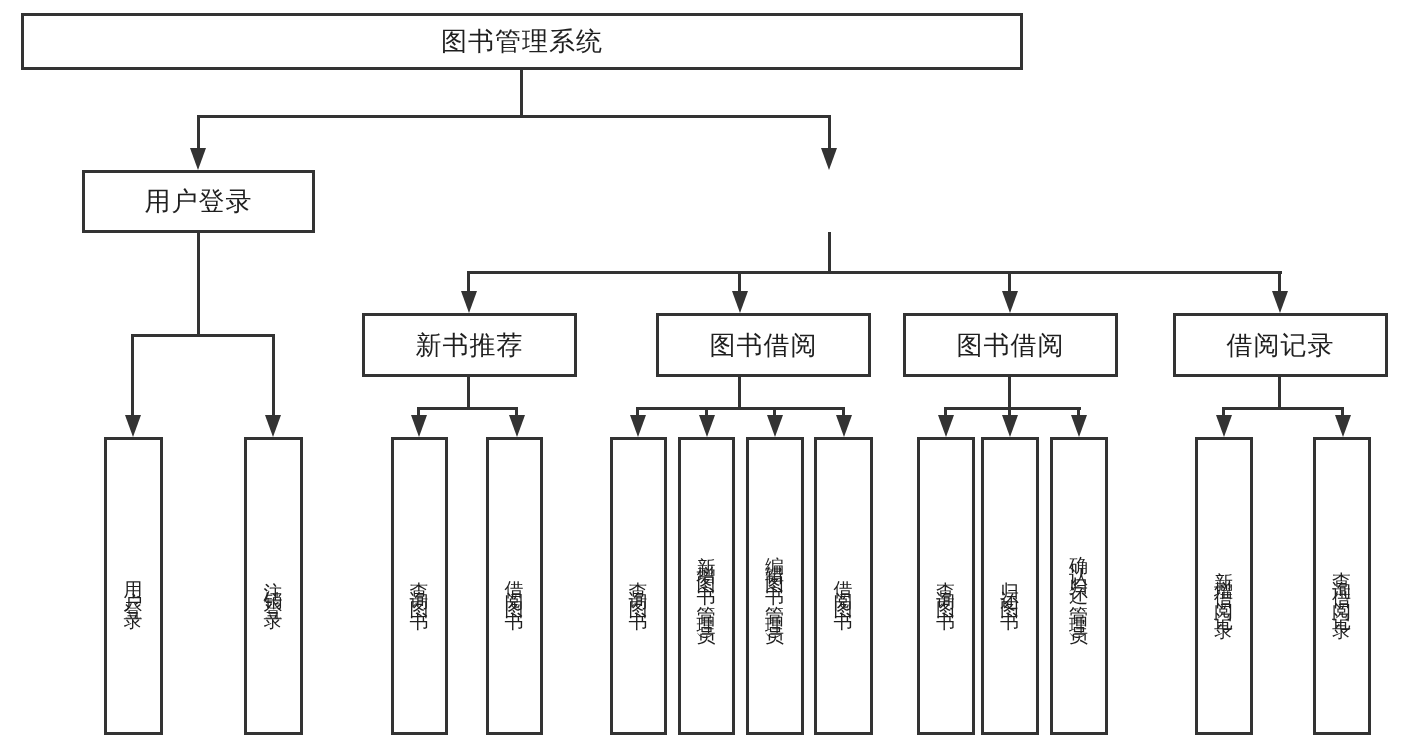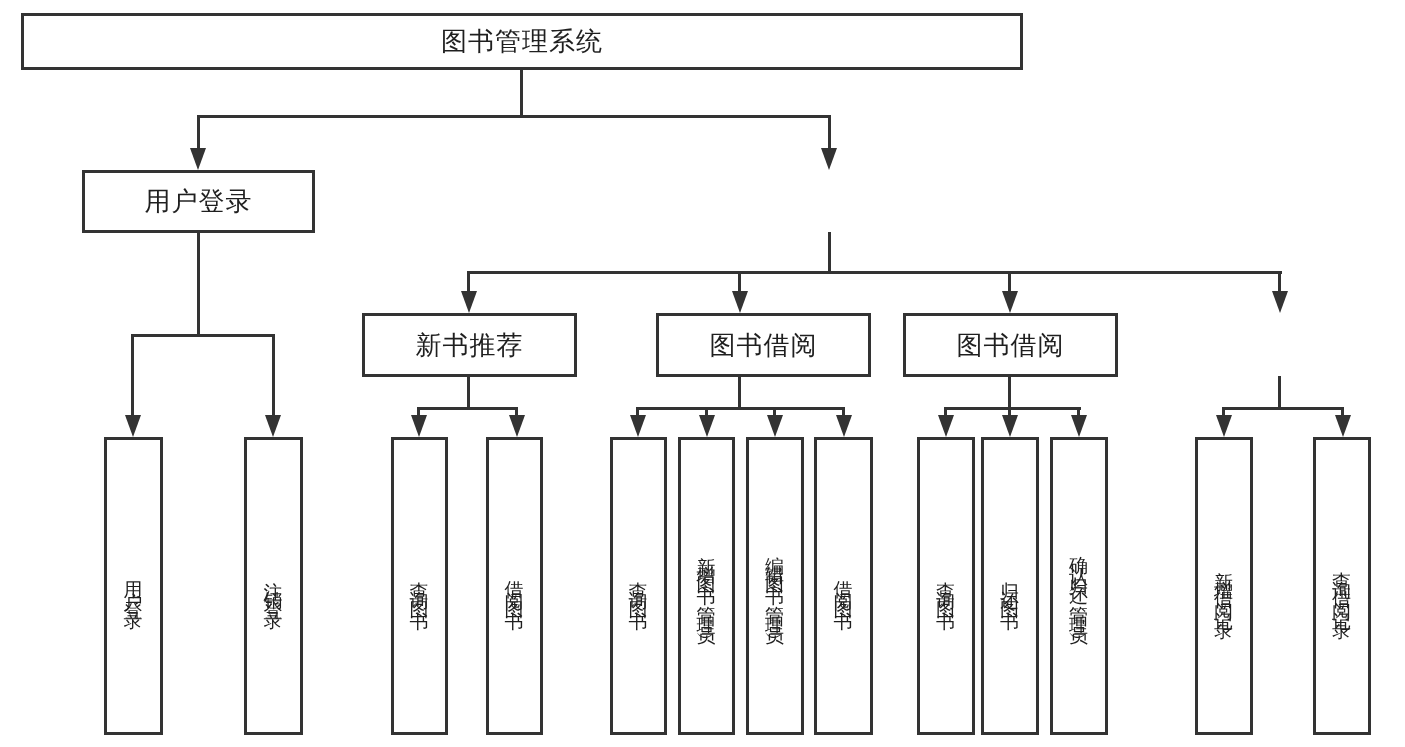--- a/index.html
+++ b/index.html
@@ -107,20 +107,23 @@
 
   <div class="box" style="left:362px;top:313px;width:215px;height:64px">
     <span class="hlabel">新书推荐</span>
   </div>
   <div class="box" style="left:656px;top:313px;width:215px;height:64px">
     <span class="hlabel">图书借阅</span>
   </div>
   <div class="box" style="left:903px;top:313px;width:215px;height:64px">
     <span class="hlabel">图书借阅</span>
   </div>
+  <div class="box" style="left:1173px;top:313px;width:215px;height:64px">
+    <span class="hlabel">借阅记录</span>
+  </div>
 
   <div class="box" style="left:104px;top:437px;width:59px;height:298px">
     <span class="vlabel">用户登录</span>
   </div>
   <div class="box" style="left:244px;top:437px;width:59px;height:298px">
     <span class="vlabel">注销登录</span>
   </div>
 
   <div class="box" style="left:391px;top:437px;width:57px;height:298px">
     <span class="vlabel">查询图书</span>

